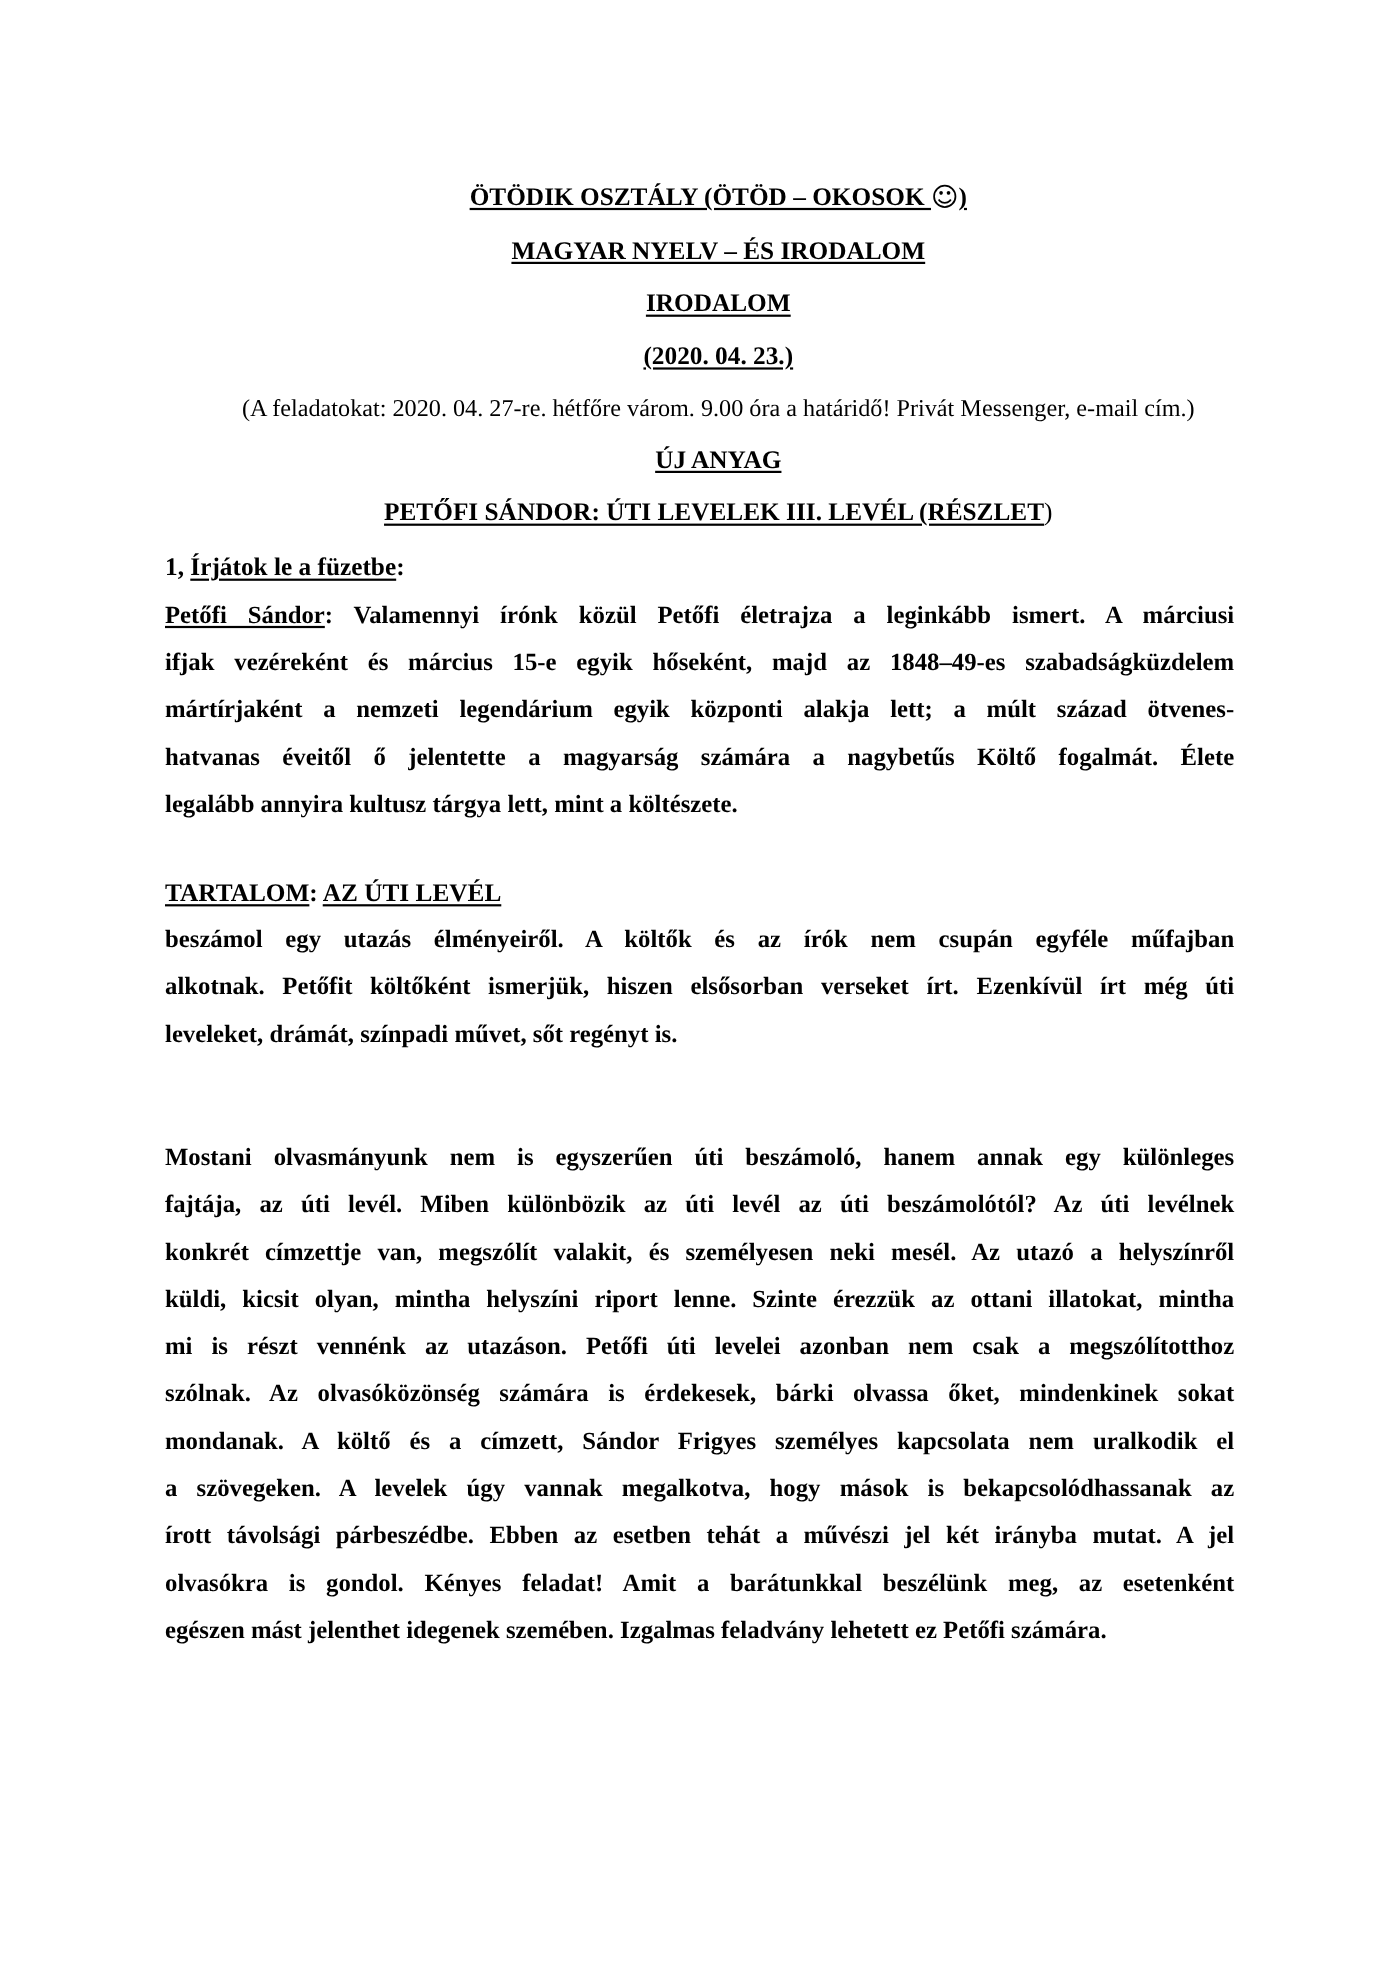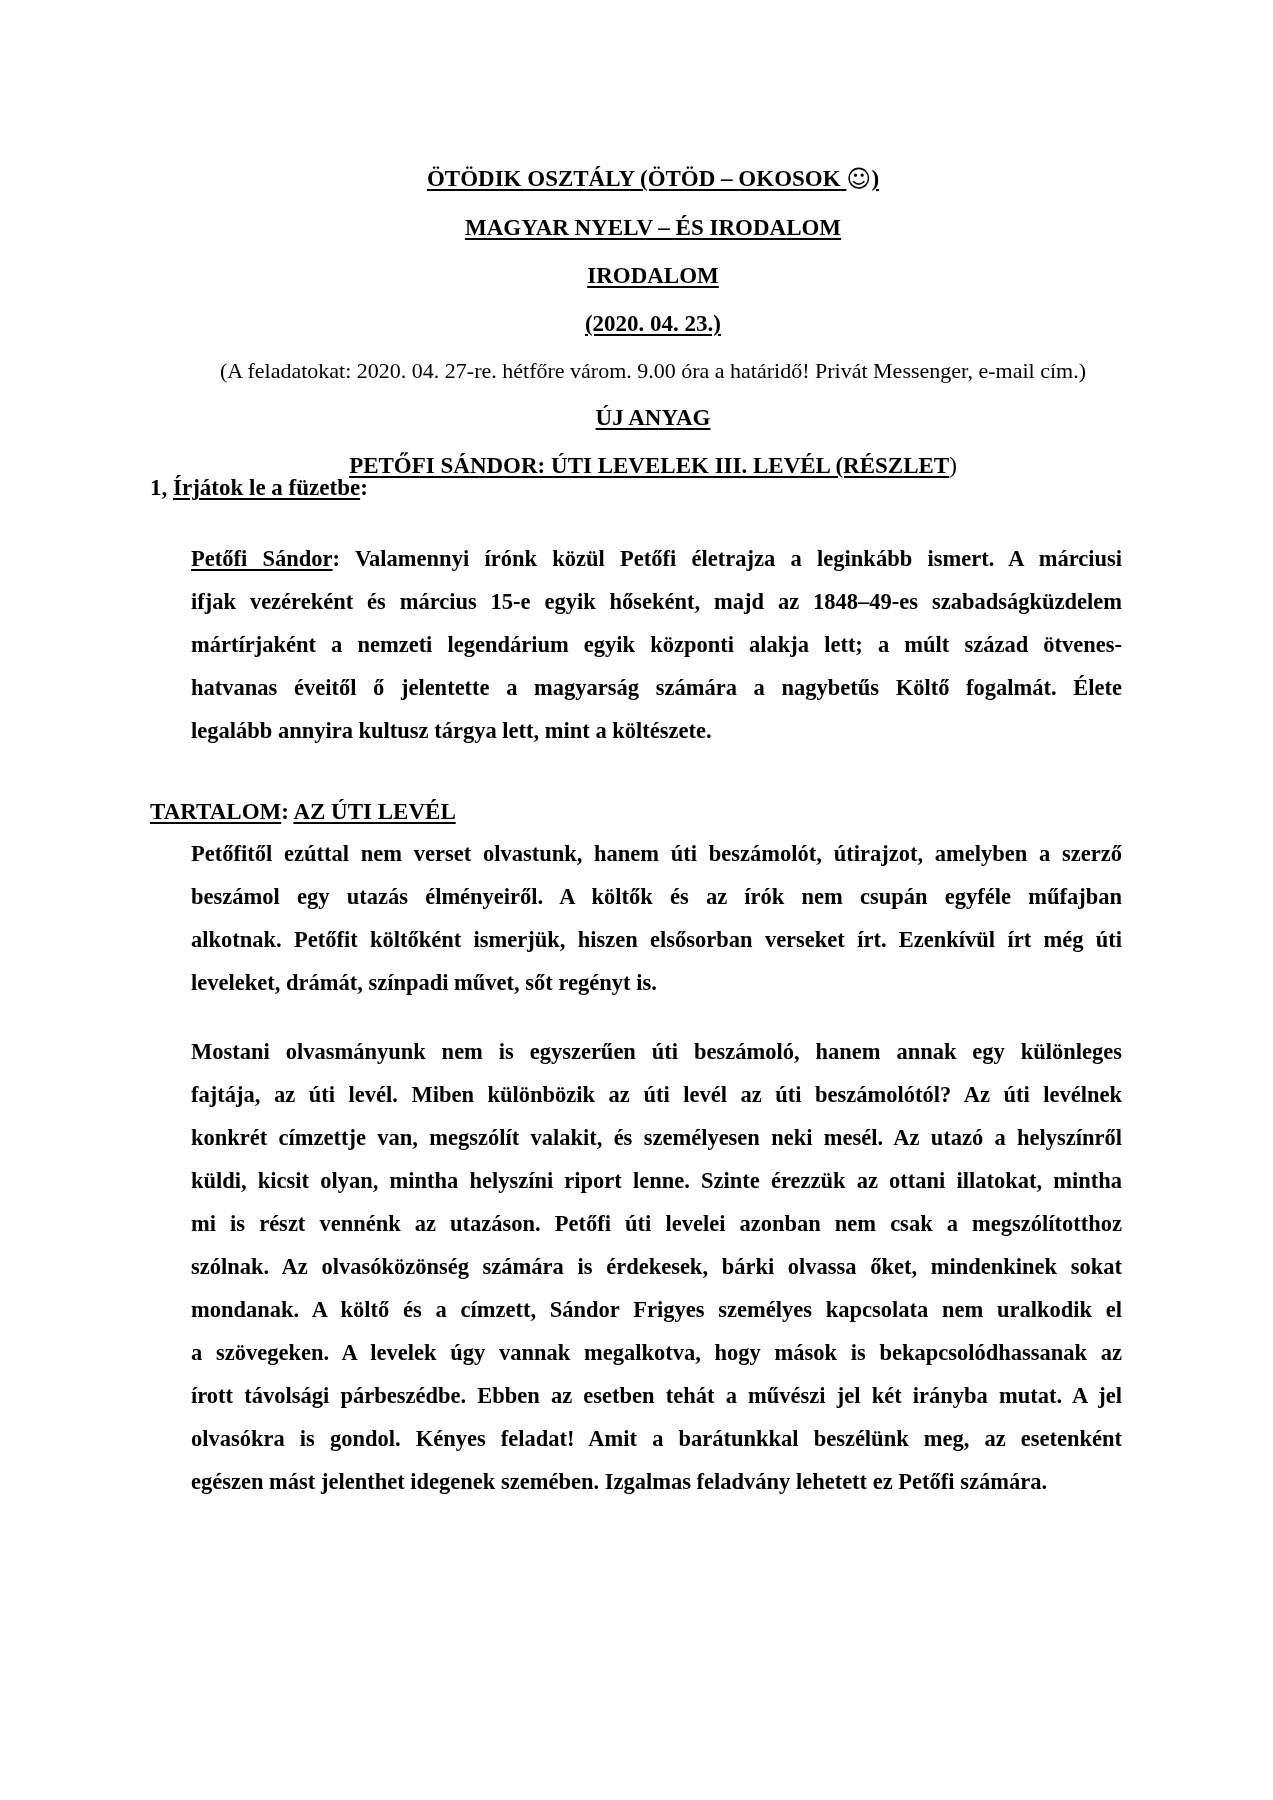--- a/index.html
+++ b/index.html
@@ -59,21 +59,20 @@
     font-size: 22.5px;
     line-height: 43px;
     text-align: justify;
   }
   .line {
     display: block;
     text-align: justify;
     text-align-last: justify;
     height: 43px;
     white-space: nowrap;
-    margin-left: 41px;
   }
   .line.last { text-align-last: left; }
   .subhead {
     position: absolute;
     left: 0;
     font-weight: bold;
     font-size: 23px;
     line-height: 30px;
     white-space: nowrap;
   }
@@ -102,38 +101,37 @@
   <div class="center note" style="top:356px;">(A feladatokat: 2020. 04. 27-re. hétfőre várom. 9.00 óra a határidő! Privát Messenger, e-mail cím.)</div>
 
   <div class="center" style="top:403px;">
     <span class="u">ÚJ ANYAG</span>
   </div>
 
   <div class="center" style="top:451px;">
     <span class="u">PETŐFI SÁNDOR: ÚTI LEVELEK III. LEVÉL (RÉSZLET</span><span style="font-weight:normal;">)</span>
   </div>
 
-  <div class="task" style="top:473px;">
+  <div class="task" style="top:501px;">
     <span>1, </span><span class="u">Írjátok le a füzetbe</span><span>:</span>
   </div>
 
   <div class="para" style="top:537px;">
     <span class="line"><span class="u">Petőfi Sándor</span><span>:</span><span> Valamennyi írónk közül Petőfi életrajza a leginkább ismert. A márciusi</span></span>
     <span class="line">ifjak vezéreként és március 15-e egyik hőseként, majd az 1848–49-es szabadságküzdelem</span>
     <span class="line">mártírjaként a nemzeti legendárium egyik központi alakja lett; a múlt század ötvenes-</span>
     <span class="line">hatvanas éveitől ő jelentette a magyarság számára a nagybetűs Költő fogalmát. Élete</span>
     <span class="line last">legalább annyira kultusz tárgya lett, mint a költészete.</span>
   </div>
 
   <div class="subhead" style="top:797px;">
     <span class="u">TARTALOM</span><span>:</span> <span class="u">AZ ÚTI LEVÉL</span>
   </div>
 
   <div class="para" style="top:832px;">
-    <span class="line">Petőfitől ezúttal nem verset olvastunk, hanem úti beszámolót, útirajzot, amelyben a szerző</span>
     <span class="line">beszámol egy utazás élményeiről. A költők és az írók nem csupán egyféle műfajban</span>
     <span class="line">alkotnak. Petőfit költőként ismerjük, hiszen elsősorban verseket írt. Ezenkívül írt még úti</span>
     <span class="line last">leveleket, drámát, színpadi művet, sőt regényt is.</span>
   </div>
 
   <div class="para" style="top:1030px;">
     <span class="line">Mostani olvasmányunk nem is egyszerűen úti beszámoló, hanem annak egy különleges</span>
     <span class="line">fajtája, az úti levél. Miben különbözik az úti levél az úti beszámolótól? Az úti levélnek</span>
     <span class="line">konkrét címzettje van, megszólít valakit, és személyesen neki mesél. Az utazó a helyszínről</span>
     <span class="line">küldi, kicsit olyan, mintha helyszíni riport lenne. Szinte érezzük az ottani illatokat, mintha</span>

